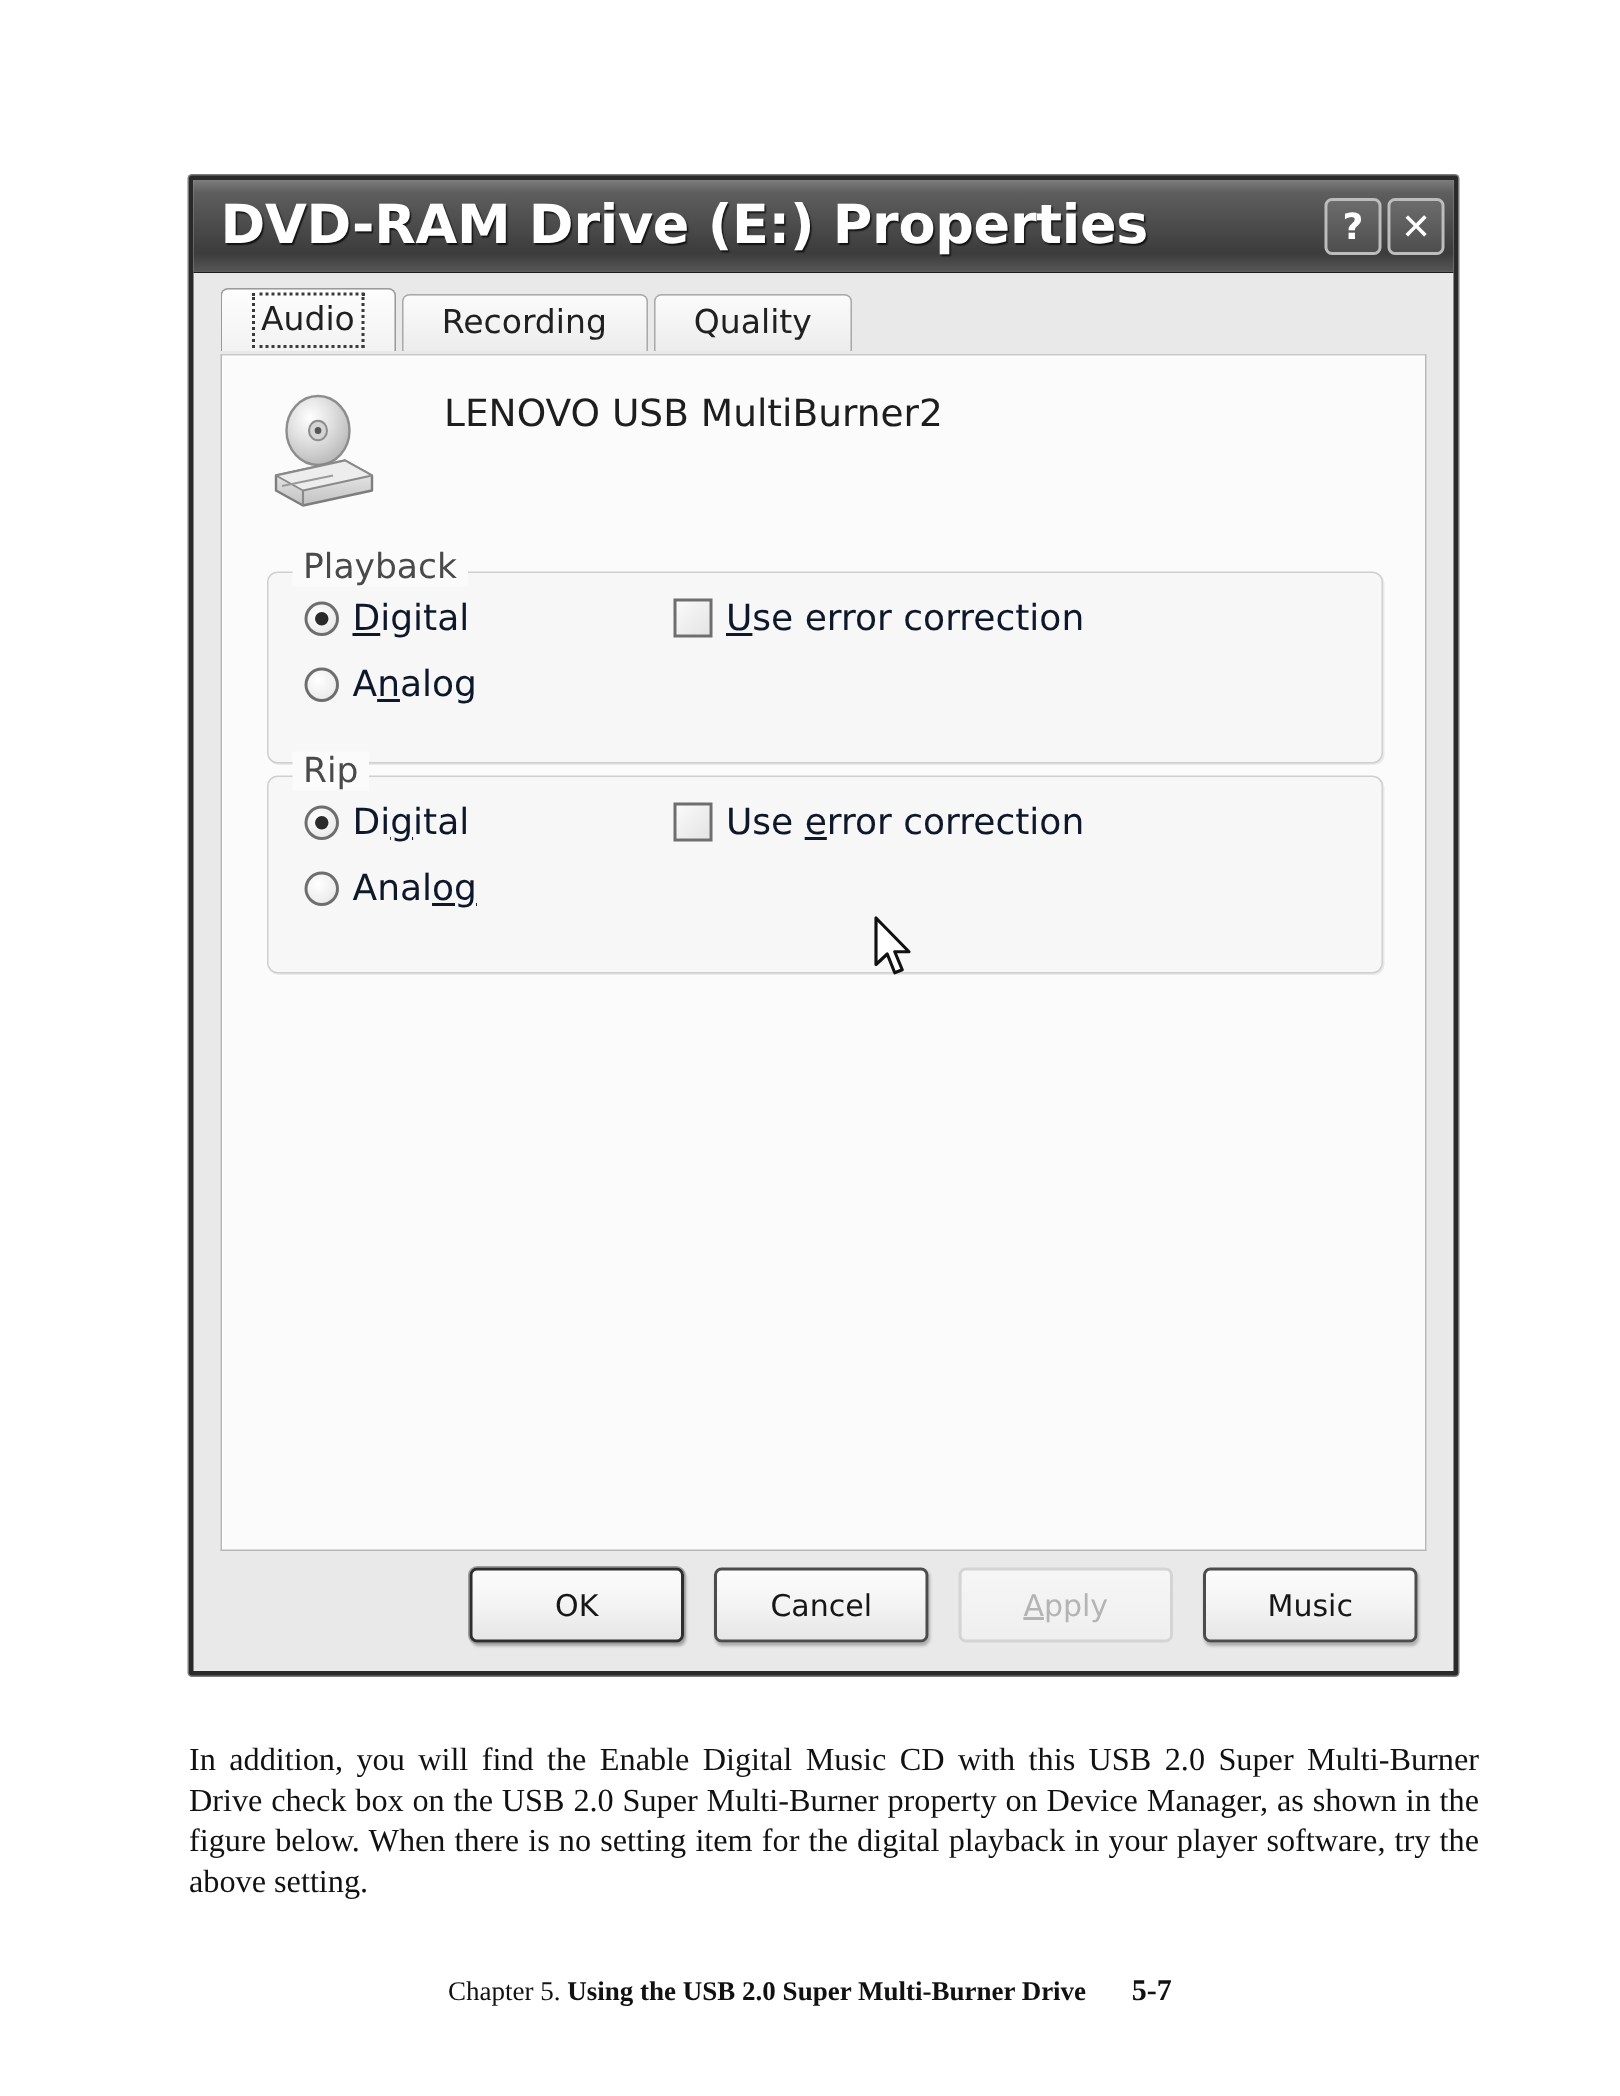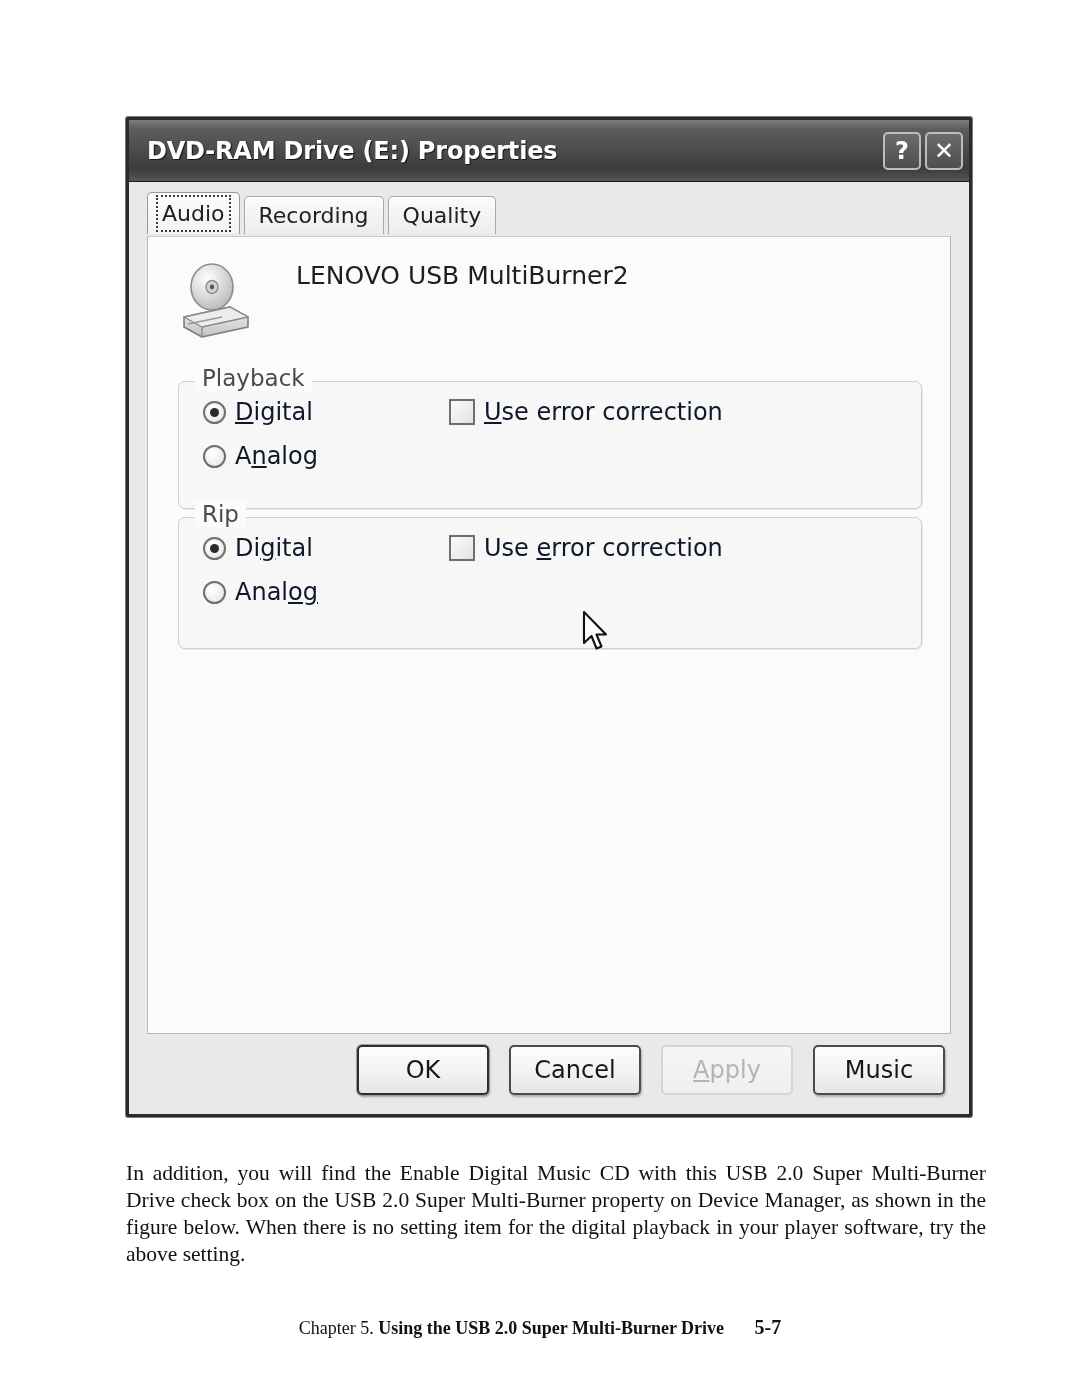--- a/index.html
+++ b/index.html
@@ -35,21 +35,21 @@
     background: linear-gradient(to bottom, #7d7d7d 0%, #5e5e5e 14%, #4a4a4a 52%, #3c3c3c 80%, #565656 100%);
     border-bottom: 1px solid #1c1c1c;
     display: flex;
     align-items: center;
     padding: 0 6px 0 18px;
     box-sizing: border-box;
   }
   #title-text {
     color: #ffffff;
     font-family: "DejaVu Sans", sans-serif;
-    font-size: 24px;
+    font-size: 36px;
     font-weight: bold;
     letter-spacing: -0.2px;
     text-shadow: 1px 1px 1px rgba(0,0,0,0.75);
     white-space: nowrap;
     flex: 1;
   }
   .caption-btn {
     width: 38px;
     height: 38px;
     margin-left: 4px;
@@ -73,21 +73,21 @@
     position: relative;
     padding: 14px 0 0 18px;
     height: 40px;
     box-sizing: border-box;
   }
   .tab {
     display: inline-flex;
     align-items: center;
     justify-content: center;
     height: 38px;
-    padding: 0 14px;
+    padding: 0 26px;
     margin-right: 4px;
     font-family: "DejaVu Sans", sans-serif;
     font-size: 22px;
     color: #202020;
     background: linear-gradient(to bottom, #fbfbfb, #ececec);
     border: 1px solid #a9a9a9;
     border-bottom: none;
     border-radius: 5px 5px 0 0;
     box-sizing: border-box;
     position: relative;
@@ -226,24 +226,24 @@
     bottom: 18px;
     height: 52px;
     display: flex;
     justify-content: flex-end;
     align-items: center;
     gap: 20px;
     padding-right: 6px;
     box-sizing: border-box;
   }
   .dlg-btn {
-    width: 132px;
+    width: 143px;
     height: 50px;
     font-family: "DejaVu Sans", sans-serif;
-    font-size: 24px;
+    font-size: 20px;
     color: #171717;
     background: linear-gradient(to bottom, #fcfcfc 0%, #f4f4f4 48%, #e6e6e6 100%);
     border: 2px solid #4c4c4c;
     border-radius: 5px;
     box-sizing: border-box;
     display: flex;
     align-items: center;
     justify-content: center;
     cursor: pointer;
     box-shadow: 1px 2px 2px rgba(0,0,0,0.25);

